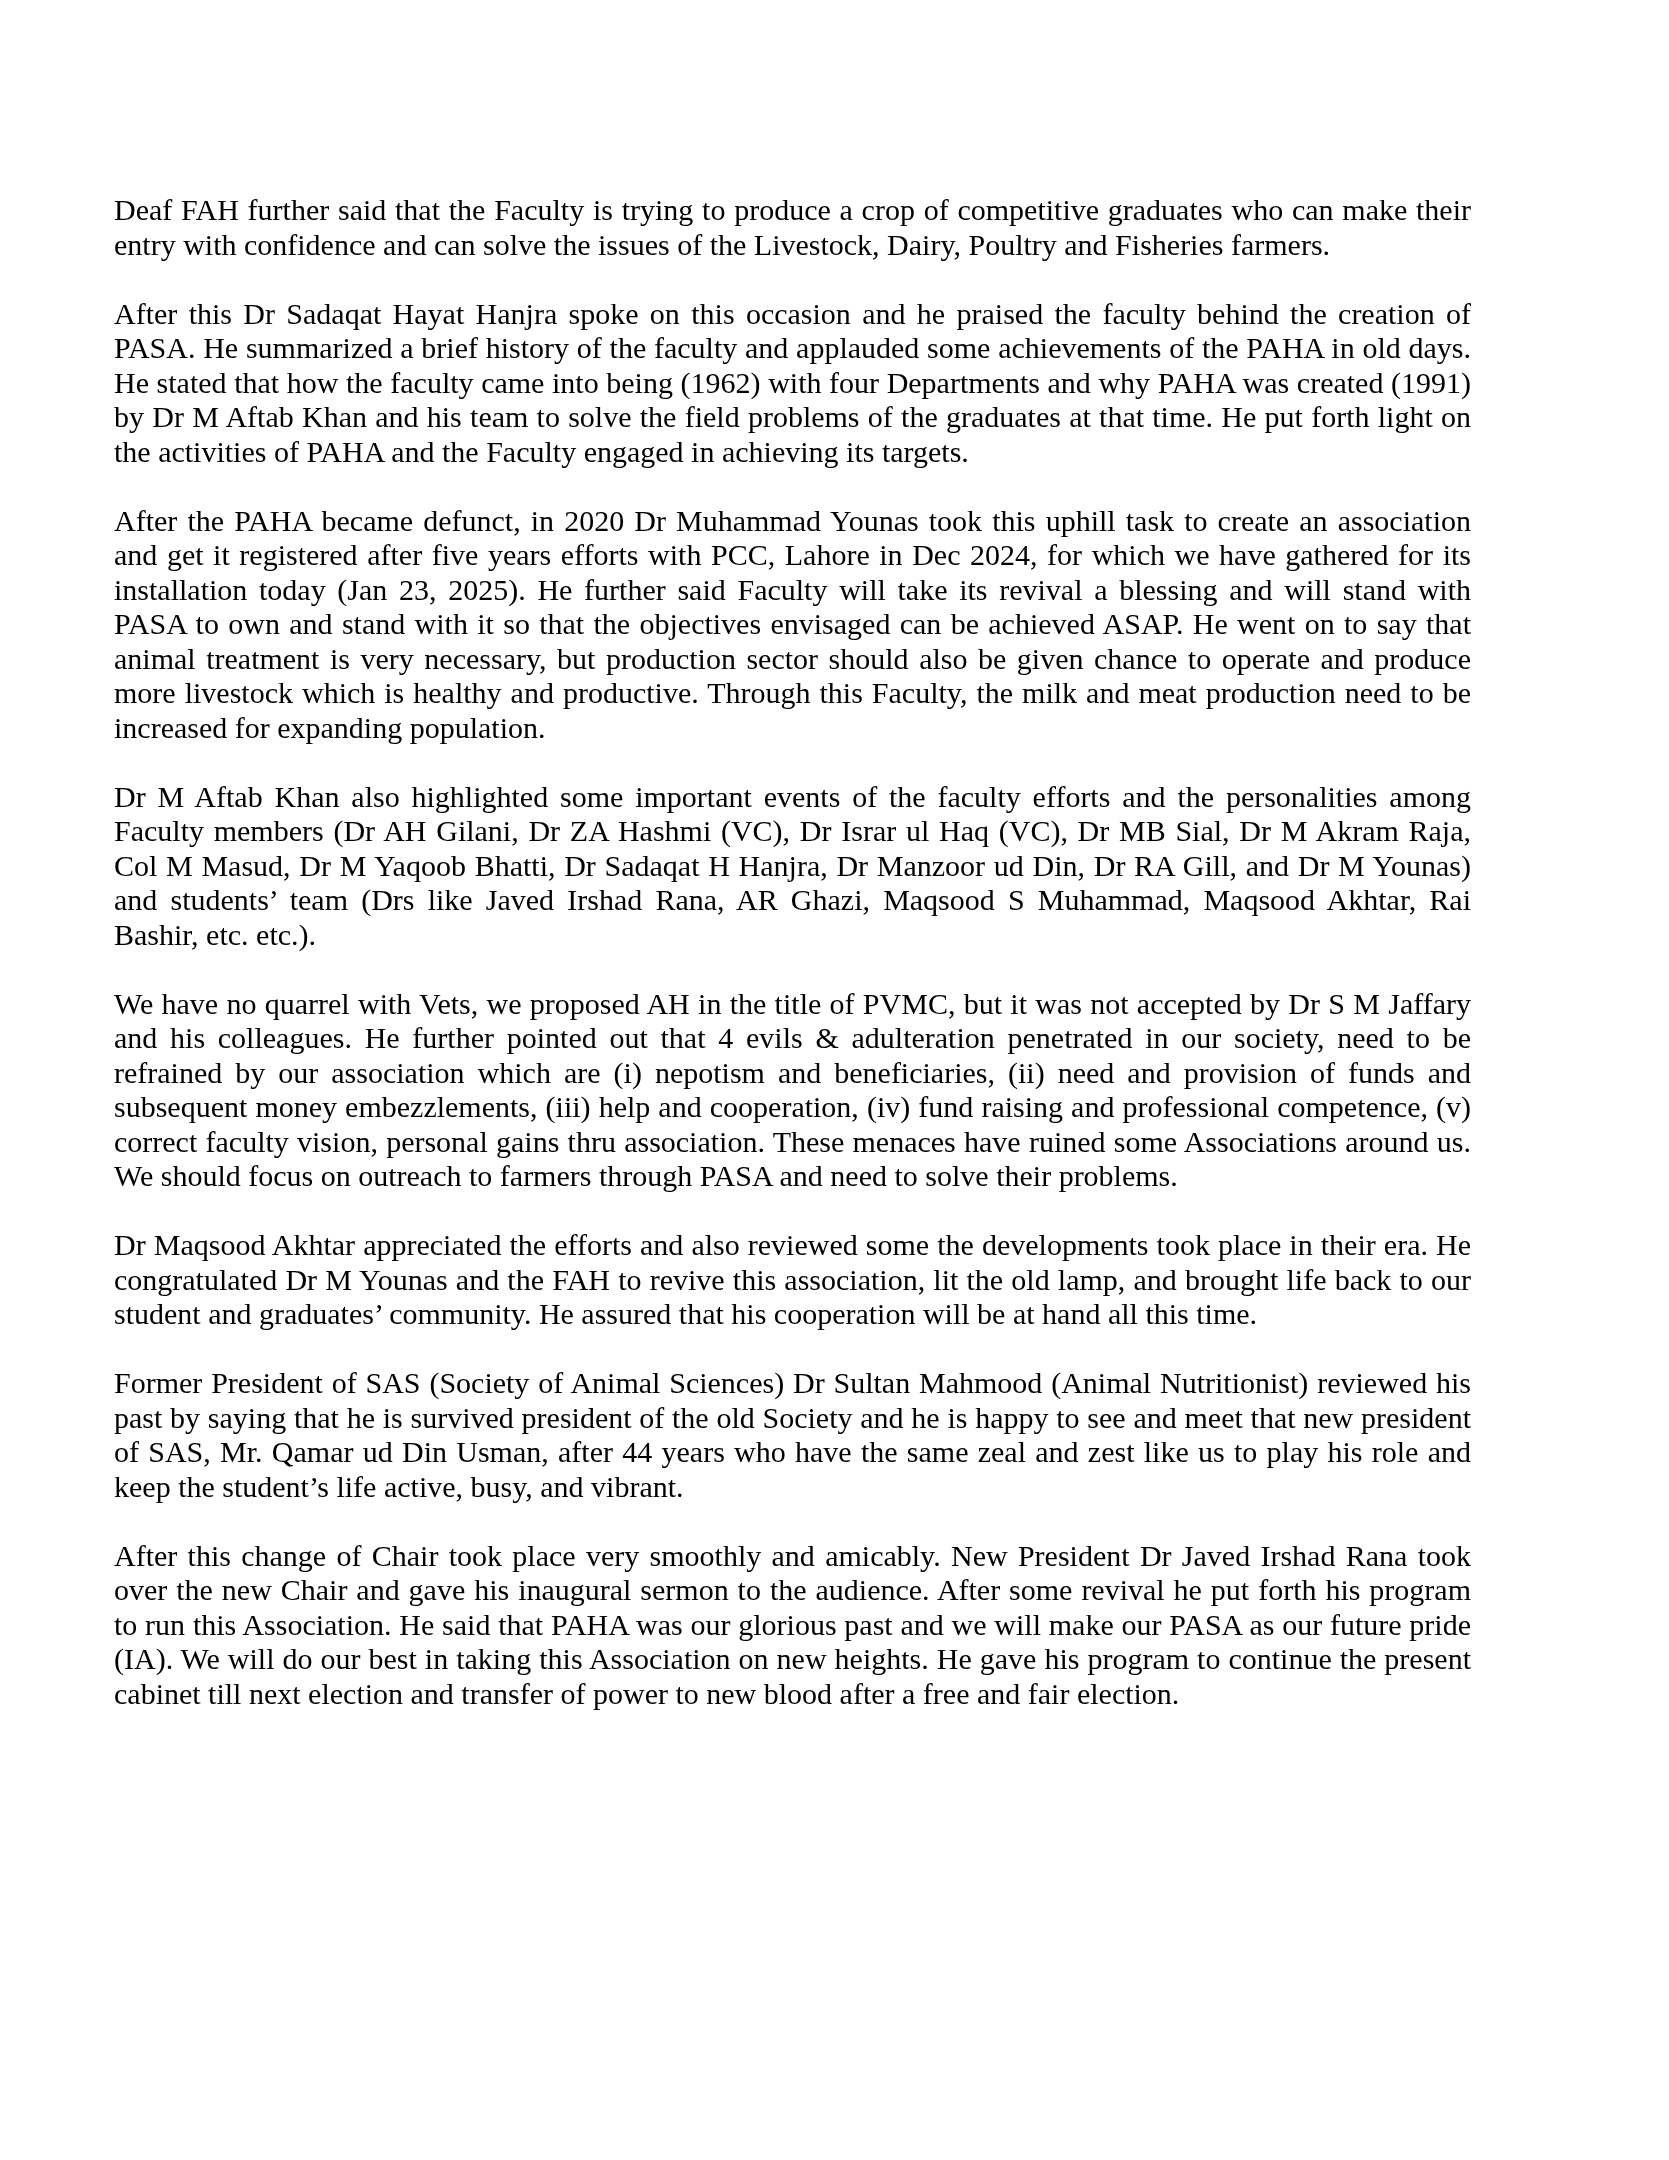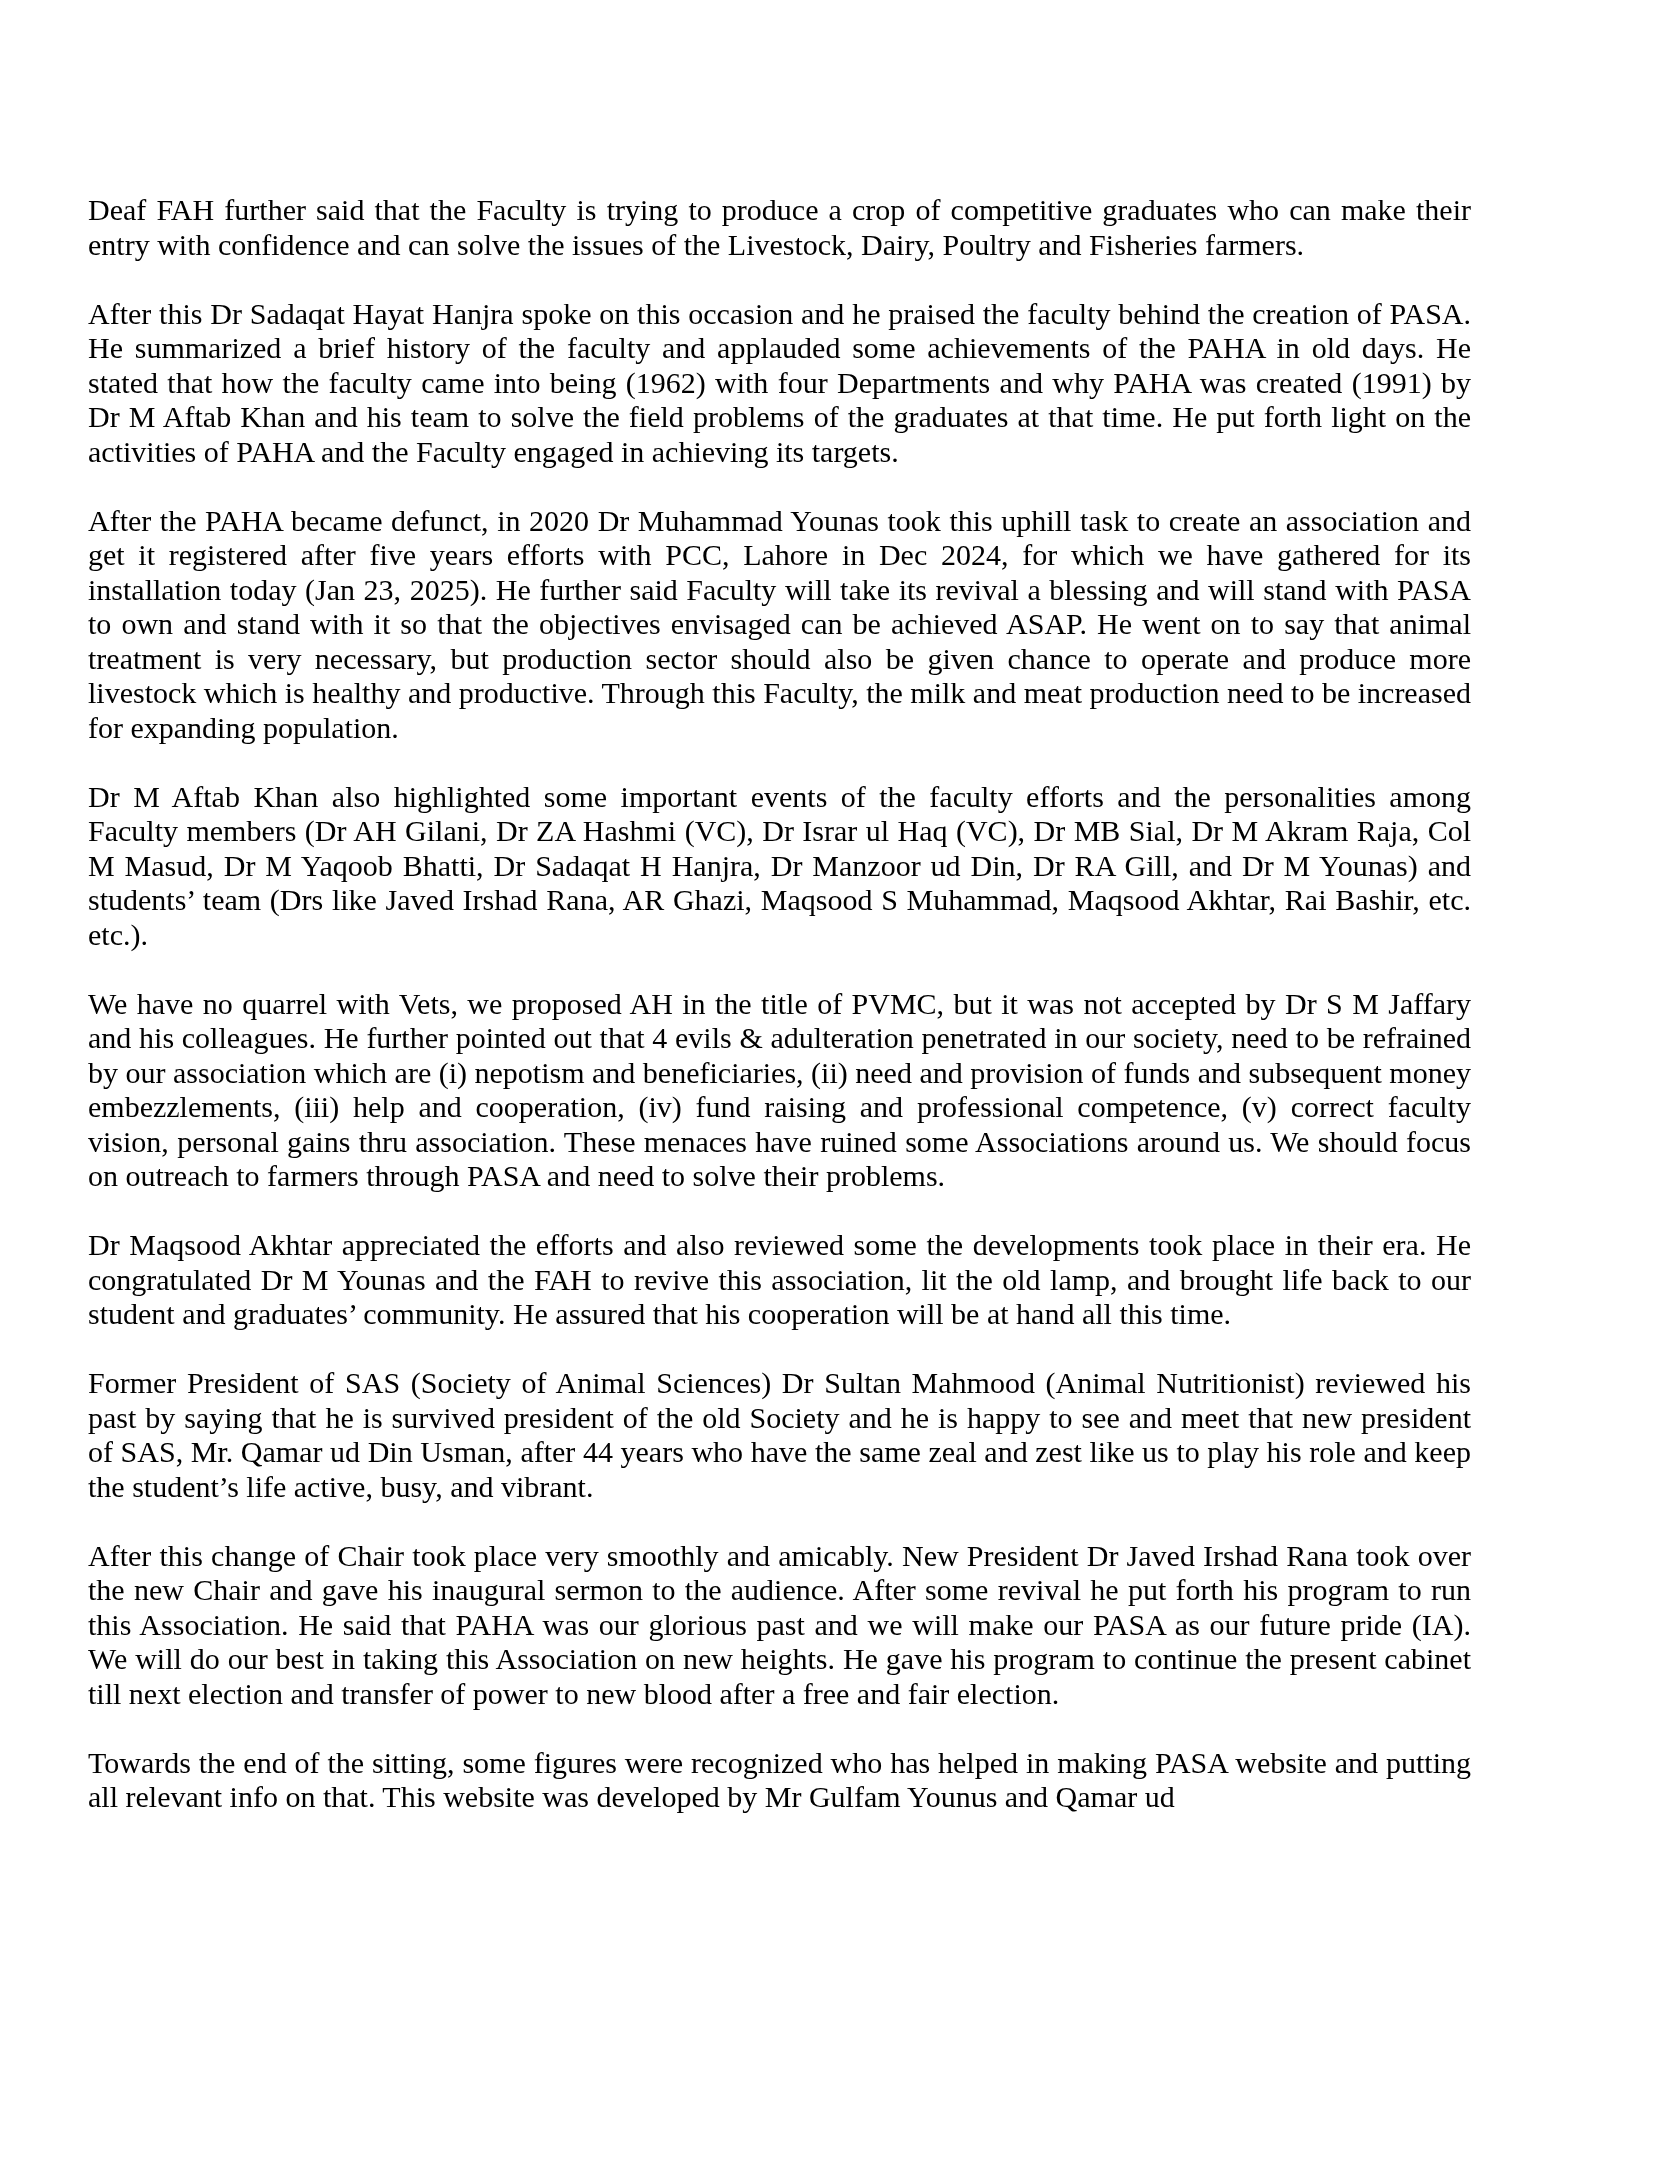--- a/index.html
+++ b/index.html
@@ -6,21 +6,21 @@
     margin: 0;
     padding: 0;
     background: #ffffff;
   }
   .page {
     position: relative;
     width: 1669px;
     height: 2160px;
     background: #ffffff;
     box-sizing: border-box;
-    padding: 193px 198px 0 88px;
+    padding: 193px 198px 0 114px;
     overflow: hidden;
   }
   .doc-body {
     font-family: "Liberation Serif", "DejaVu Serif", serif;
     font-size: 30px;
     line-height: 34.5px;
     color: #000000;
     text-align: justify;
   }
   .para {
@@ -43,15 +43,14 @@
 <div class="page">
   <div class="doc-body" style="color: rgb(0, 0, 0);">
       <p class="para"><span class="run">Deaf FAH further said that the Faculty is trying to produce a crop of competitive graduates who can make their entry with confidence and can solve the issues of the Livestock, Dairy, Poultry and Fisheries farmers.</span></p>
       <p class="para"><span class="run">After this Dr Sadaqat Hayat Hanjra spoke on this occasion and he praised the faculty behind the creation of PASA. He summarized a brief history of the faculty and applauded some achievements of the PAHA in old days. He stated that how the faculty came into being (1962) with four Departments and why PAHA was created (1991) by Dr M Aftab Khan and his team to solve the field problems of the graduates at that time. He put forth light on the activities of PAHA and the Faculty engaged in achieving its targets.</span></p>
       <p class="para"><span class="run">After the PAHA became defunct, in 2020 Dr Muhammad Younas took this uphill task to create an association and get it registered after five years efforts with PCC, Lahore in Dec 2024, for which we have gathered for its installation today (Jan 23, 2025). He further said Faculty will take its revival a blessing and will stand with PASA to own and stand with it so that the objectives envisaged can be achieved ASAP. He went on to say that animal treatment is very necessary, but production sector should also be given chance to operate and produce more livestock which is healthy and productive. Through this Faculty, the milk and meat production need to be increased for expanding population.</span></p>
       <p class="para"><span class="run">Dr M Aftab Khan also highlighted some important events of the faculty efforts and the personalities among Faculty members (Dr AH Gilani, Dr ZA Hashmi (VC), Dr Israr ul Haq (VC), Dr MB Sial, Dr M Akram Raja, Col M Masud, Dr M Yaqoob Bhatti, Dr Sadaqat H Hanjra, Dr Manzoor ud Din, Dr RA Gill, and Dr M Younas) and students’ team (Drs like Javed Irshad Rana, AR Ghazi, Maqsood S Muhammad, Maqsood Akhtar, Rai Bashir, etc. etc.).</span></p>
       <p class="para"><span class="run">We have no quarrel with Vets, we proposed AH in the title of PVMC, but it was not accepted by Dr S M Jaffary and his colleagues. He further pointed out that 4 evils &amp; adulteration penetrated in our society, need to be refrained by our association which are (i) nepotism and beneficiaries, (ii) need and provision of funds and subsequent money embezzlements, (iii) help and cooperation, (iv) fund raising and professional competence, (v) correct faculty vision, personal gains thru association. These menaces have ruined some Associations around us. We should focus on outreach to farmers through PASA and need to solve their problems.</span></p>
       <p class="para"><span class="run">Dr Maqsood Akhtar appreciated the efforts and also reviewed some the developments took place in their era. He congratulated Dr M Younas and the FAH to revive this association, lit the old lamp, and brought life back to our student and graduates’ community. He assured that his cooperation will be at hand all this time.</span></p>
       <p class="para"><span class="run">Former President of </span><span class="run bold">SAS</span><span class="run"> (Society of Animal Sciences) Dr Sultan Mahmood (Animal Nutritionist) reviewed his past by saying that he is survived president of the old Society and he is happy to see and meet that new president of SAS, Mr. Qamar ud Din Usman, after 44 years who have the same zeal and zest like us to play his role and keep the student’s life active, busy, and vibrant.</span></p>
       <p class="para"><span class="run">After this change of Chair took place very smoothly and amicably. New President </span><span class="run bold">Dr Javed Irshad Rana</span><span class="run"> took over the new Chair and gave his inaugural sermon to the audience. After some revival he put forth his program to run this Association. He said that PAHA was our glorious past and we will make our PASA as our future pride (IA). We will do our best in taking this Association on new heights. He gave his program to continue the present cabinet till next election and transfer of power to new blood after a free and fair election.</span></p>
-      <p class="para"><span class="run">Towards the end of the sitting, some figures were recognized who has helped in making PASA website and putting all relevant info on that. This website was developed by Mr Gulfam Younus and Qamar ud</span></p>
     </div>
 </div>
 
 </body></html>

